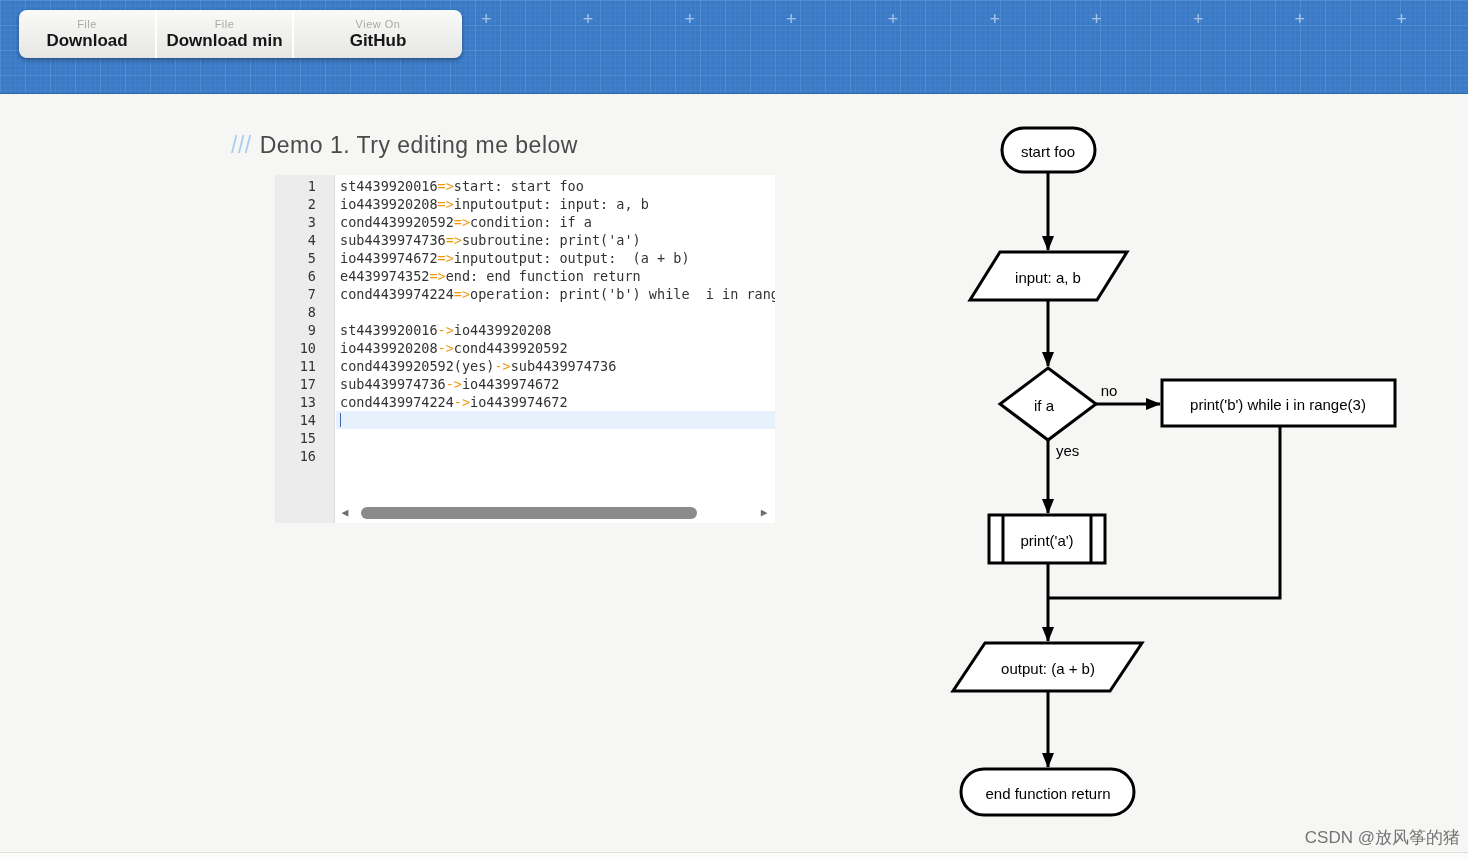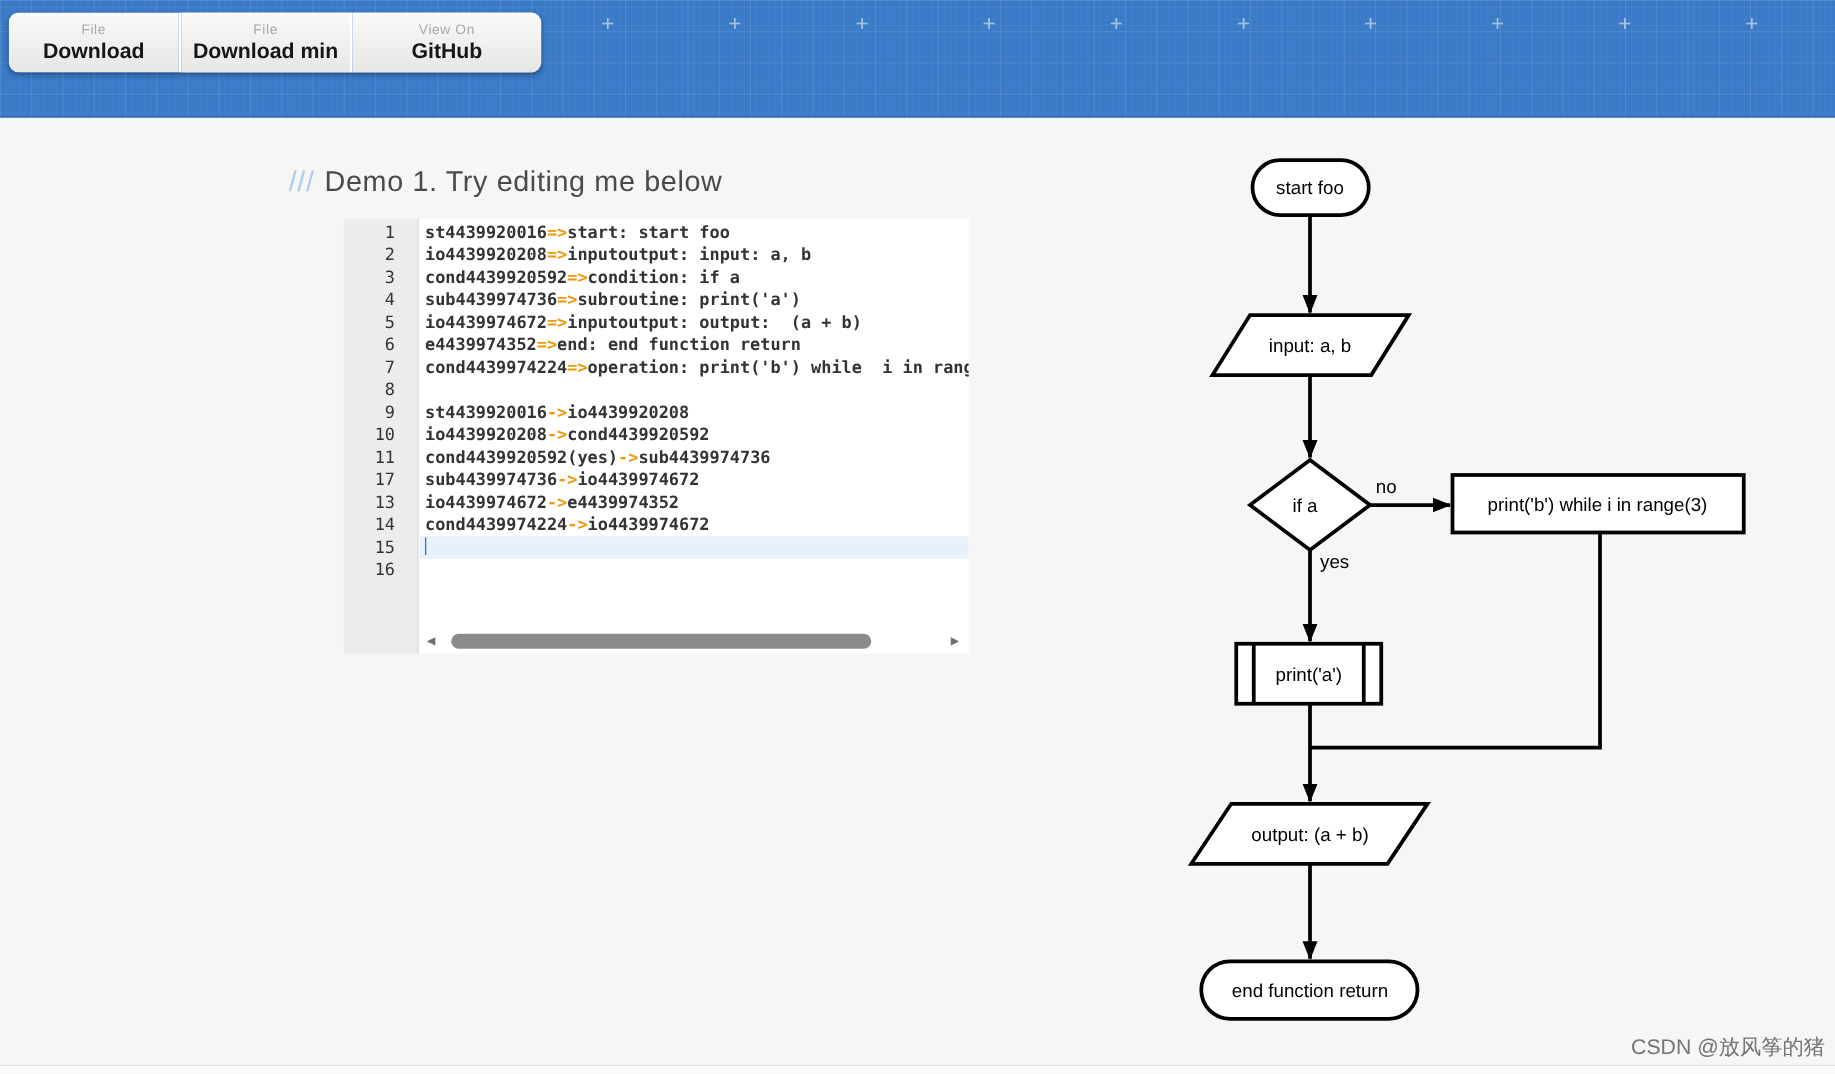--- a/index.html
+++ b/index.html
@@ -19,35 +19,35 @@
       linear-gradient(90deg, rgba(255,255,255,.045) 1px, transparent 1px);
     background-size:25px 25px,25px 25px,5px 5px,5px 5px;
     border-bottom:1px solid #2f66a8;
   }
   .plus-row span{
     position:absolute;top:10px;
     color:rgba(255,255,255,.55);
     font-size:18px;font-weight:400;line-height:18px;
   }
   .btn-group{
-    position:absolute;left:7px;top:10px;height:48px;display:flex;
+    position:absolute;left:19px;top:10px;height:48px;display:flex;
     border-radius:8px;
     box-shadow:0 2px 4px rgba(0,0,0,.35);
   }
   .hbtn{
     display:flex;flex-direction:column;justify-content:center;align-items:center;
     background:linear-gradient(#fafaf8,#e6e6e4);
     height:48px;cursor:pointer;text-decoration:none;
     border-right:2px solid #ffffff;
   }
   .hbtn:first-child{border-radius:8px 0 0 8px;}
   .hbtn:last-child{border-radius:0 8px 8px 0;border-right:none;}
   .hbtn .hbtn-top{font-size:11px;color:#a8a8a8;line-height:13px;letter-spacing:.5px;}
   .hbtn .hbtn-label{font-size:17px;font-weight:700;color:#161616;line-height:19px;}
-  .w1{width:136px;} .w2{width:135px;} .w3{width:151px;}
+  .w1{width:136px;} .w2{width:135px;} .w3{width:168px;}
   
   .demo-title{
     position:absolute;left:231px;top:132px;margin:0;
     font-size:23px;font-weight:400;color:#4a4a4a;letter-spacing:.5px;
   }
   .demo-title .slashes{color:#a9cdf0;margin-right:8px;}
   
   .editor{
     position:absolute;left:275px;top:175px;width:500px;height:348px;
     background:#ffffff;
@@ -57,21 +57,21 @@
   .gutter{
     position:absolute;left:0;top:0;bottom:0;width:60px;
     background:#ececec;border-right:1px solid #dddddd;
     padding-top:2px;box-sizing:border-box;
   }
   .gutter .ln{
     height:18px;line-height:18px;text-align:right;padding-right:18px;color:#333333;
   }
   .code{
     position:absolute;left:61px;top:0;right:0;bottom:0;
-    padding-top:2px;overflow:hidden;font-weight:bold;
+    padding-top:2px;overflow:hidden;
   }
   .code .line{
     height:18px;line-height:18px;white-space:pre;padding-left:4px;color:#333333;
   }
   .code .line.active{background:#e7f1fb;}
   .code .op{color:#ef980e;}
   .cursor{
     display:inline-block;width:1px;height:14px;background:#3b6ca8;
     vertical-align:-2px;
   }
@@ -163,21 +163,20 @@
       <div class="line">cond4439920592<span class="op">=&gt;</span>condition: if a</div>
       <div class="line">sub4439974736<span class="op">=&gt;</span>subroutine: print('a')</div>
       <div class="line">io4439974672<span class="op">=&gt;</span>inputoutput: output:  (a + b)</div>
       <div class="line">e4439974352<span class="op">=&gt;</span>end: end function return</div>
       <div class="line">cond4439974224<span class="op">=&gt;</span>operation: print('b') while  i in range(3)</div>
       <div class="line"></div>
       <div class="line">st4439920016<span class="op">-&gt;</span>io4439920208</div>
       <div class="line">io4439920208<span class="op">-&gt;</span>cond4439920592</div>
       <div class="line">cond4439920592(yes)<span class="op">-&gt;</span>sub4439974736</div>
       <div class="line">sub4439974736<span class="op">-&gt;</span>io4439974672</div>
-      <div class="line">io4439974672<span class="op">-&gt;</span>e4439974352</div>
       <div class="line">cond4439974224<span class="op">-&gt;</span>io4439974672</div>
       <div class="line active"><span class="cursor"></span></div>
     </div>
   <div class="hscroll">
     <span class="arr">◀</span>
     <div class="track">
       <div class="thumb"></div>
     </div>
     <span class="arr">▶</span>
   </div>

